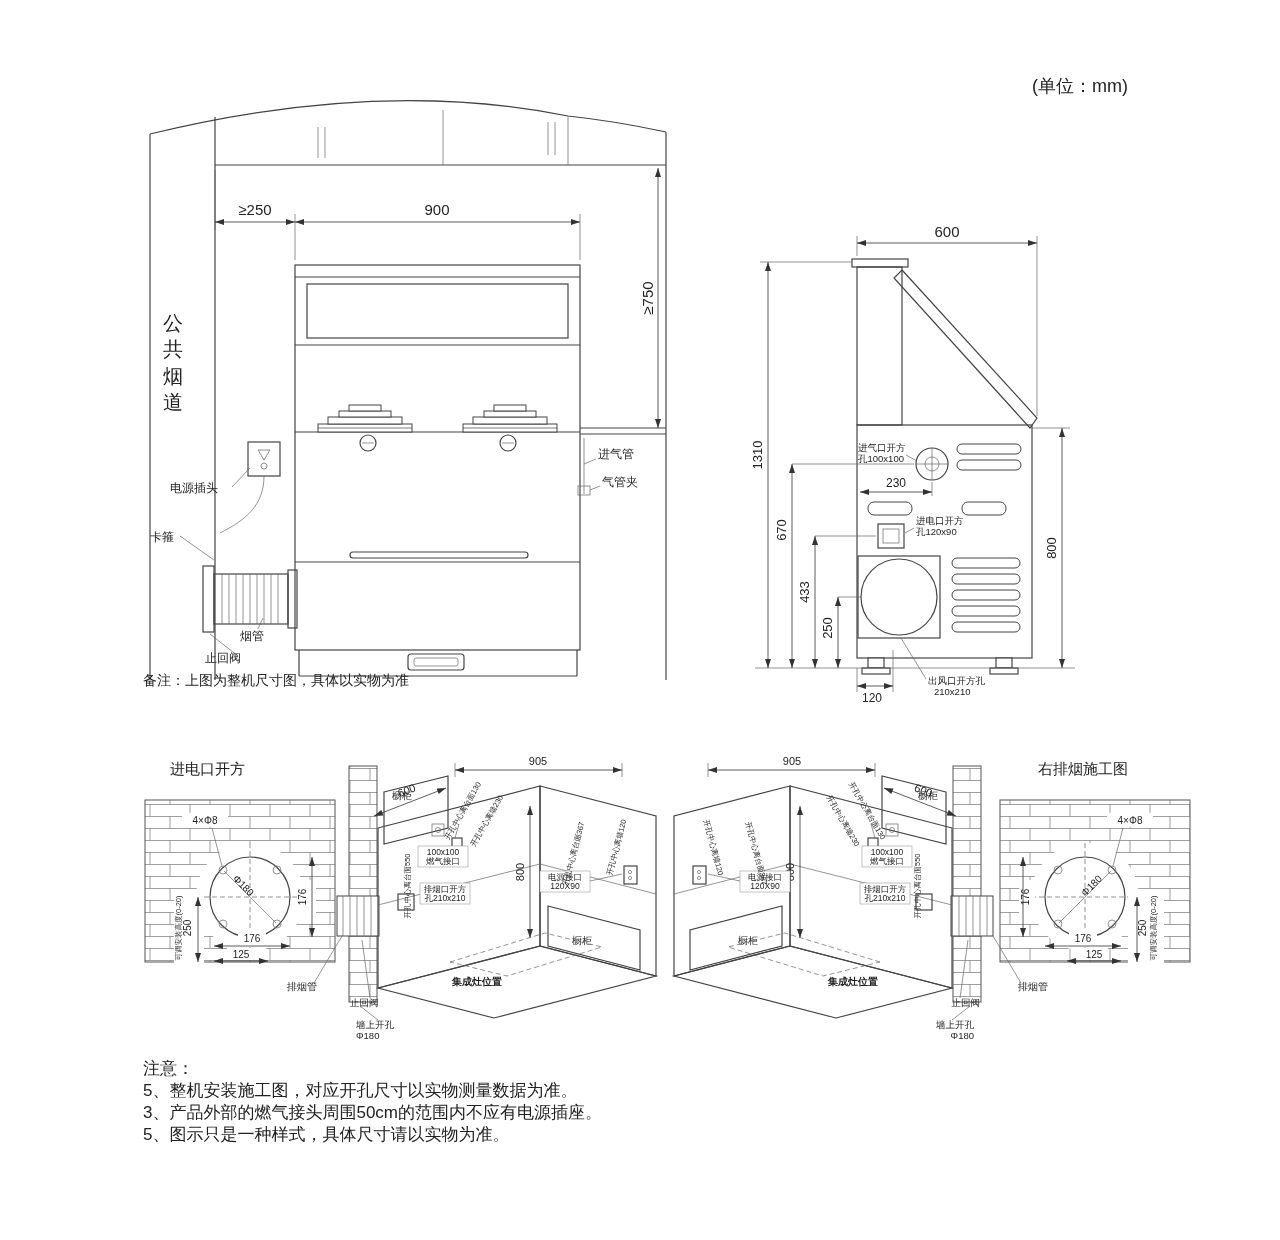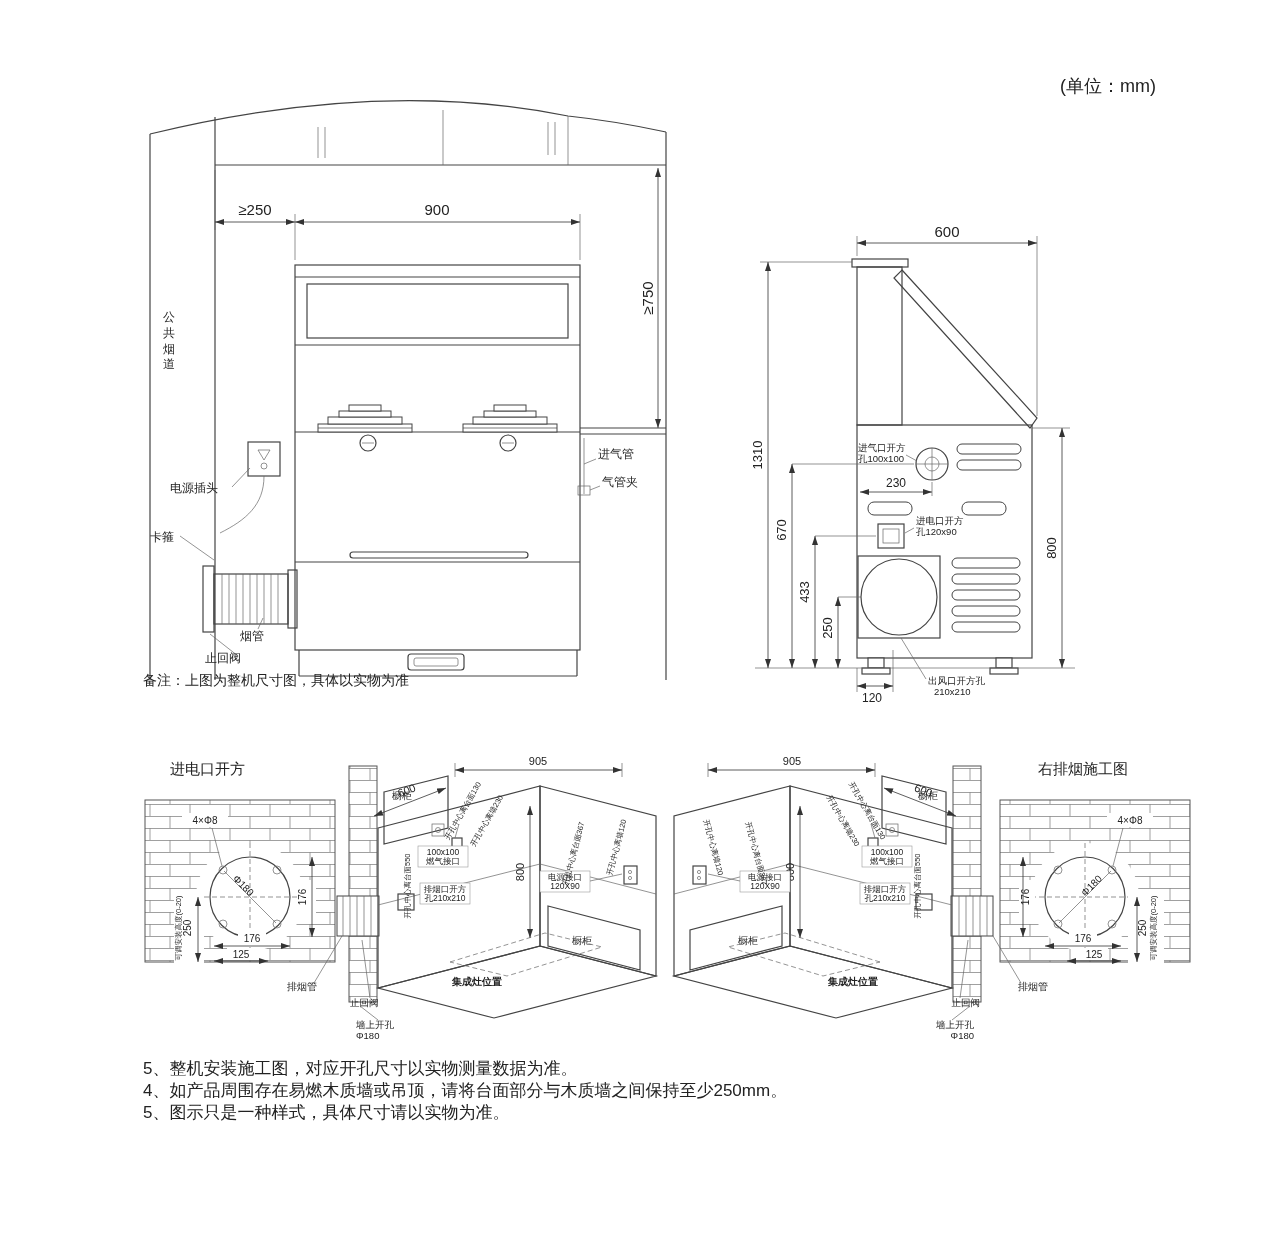--- a/index.html
+++ b/index.html
@@ -13,21 +13,21 @@
 .dim{fill:none;stroke:#333;stroke-width:.8}
 .dash{stroke-dasharray:5 3}
 .slot{fill:#fff;stroke:#444;stroke-width:1}
 .wh{fill:#fff;stroke:#999;stroke-width:.6}
 .burner rect{fill:#fff;stroke:#444;stroke-width:1}
 .burner line{stroke:#444;stroke-width:.7}
 .t15{font-size:15px}.t13{font-size:13px}.t12{font-size:12px}.t11{font-size:11px}
 .t10{font-size:10px}.t9{font-size:9.5px}.t8{font-size:8.5px}.t7{font-size:7.5px}
 .mid{text-anchor:middle}.enda{text-anchor:end}.bold{font-weight:bold}
 .overlay{position:absolute;white-space:nowrap}
-.vtext{width:20px;line-height:1.32;font-size:12px;text-align:left;word-break:break-all;white-space:normal}
+.vtext{width:20px;line-height:1.32;font-size:20px;text-align:left;word-break:break-all;white-space:normal}
 .notes{font-size:17px;line-height:22px}
 </style>
 </head>
 <body>
 
 <div id="stage">
 <svg width="1280" height="1240" viewBox="0 0 1280 1240">
 <defs>
   <marker id="ma" markerWidth="10" markerHeight="7" refX="9" refY="3" orient="auto" markerUnits="userSpaceOnUse">
           <path d="M0,0 L9,3 L0,6 z" fill="#333"></path>
@@ -388,24 +388,25 @@
   <text class="t10 mid" x="1094" y="958">125</text>
   <rect x="1128" y="890" width="36" height="76" fill="#fff"></rect>
   <line class="dim" x1="1137" y1="897" x2="1137" y2="962" marker-start="url(#mb)" marker-end="url(#ma)"></line>
   <text class="t10 mid" x="1146" y="928" transform="rotate(-90 1146 928)">250</text>
   <text class="t7 mid" x="1156" y="928" transform="rotate(-90 1156 928)">可调安装高度(0-20)</text>
   <line class="thin" x1="1021" y1="983" x2="993" y2="936"></line>
   <text class="t10 mid" x="1033" y="990">排烟管</text>
 </g>
 </svg>
 
-<div class="overlay" style="left:1060px;top:74px;font-size:18px">(单位：mm)</div>
+<div class="overlay" style="left:1032px;top:74px;font-size:18px">(单位：mm)</div>
 <div class="overlay vtext" style="left:163px;top:310px">公共烟道</div>
 <div class="overlay" style="left:143px;top:672px;font-size:14px">备注：上图为整机尺寸图，具体以实物为准</div>
 <div class="overlay" style="left:170px;top:760px;font-size:15px">进电口开方</div>
 <div class="overlay" style="left:1038px;top:760px;font-size:15px">右排烟施工图</div>
 
 <div class="overlay notes" style="left:143px;top:1058px;width:1137px">
+  <div>注意：</div>
   <div>5、整机安装施工图，对应开孔尺寸以实物测量数据为准。</div>
-  <div>4、如产品周围存在易燃木质墙或吊顶，请将台面部分与木质墙之间保持至少250mm。</div>
+  <div>3、产品外部的燃气接头周围50cm的范围内不应有电源插座。</div>
   <div>5、图示只是一种样式，具体尺寸请以实物为准。</div>
 </div>
 </div>
 
 </body></html>

